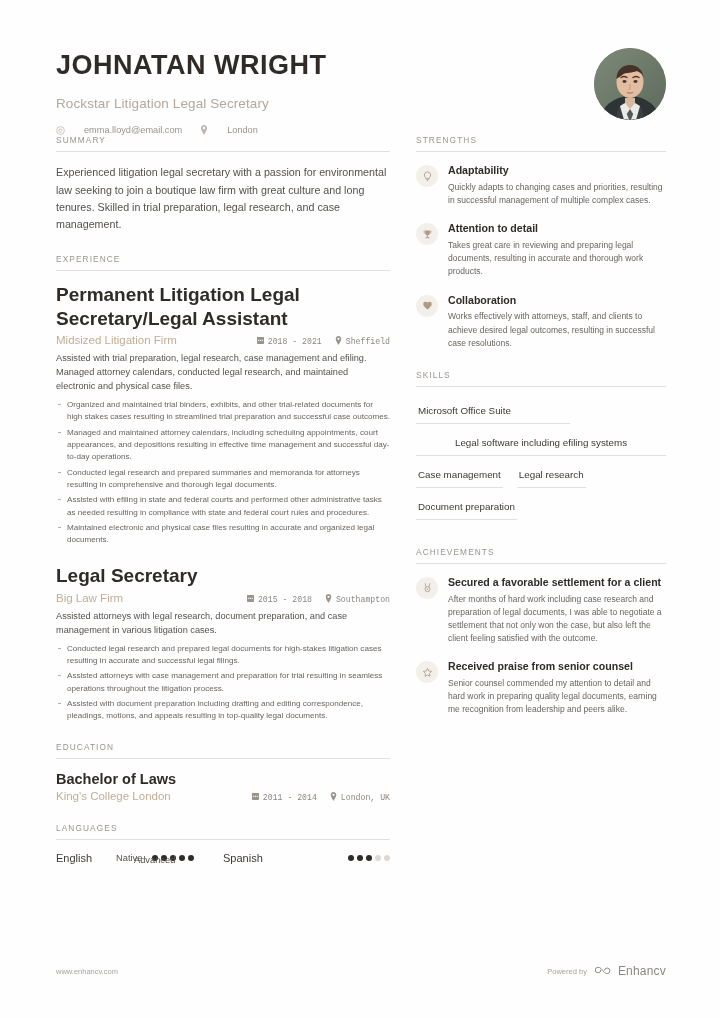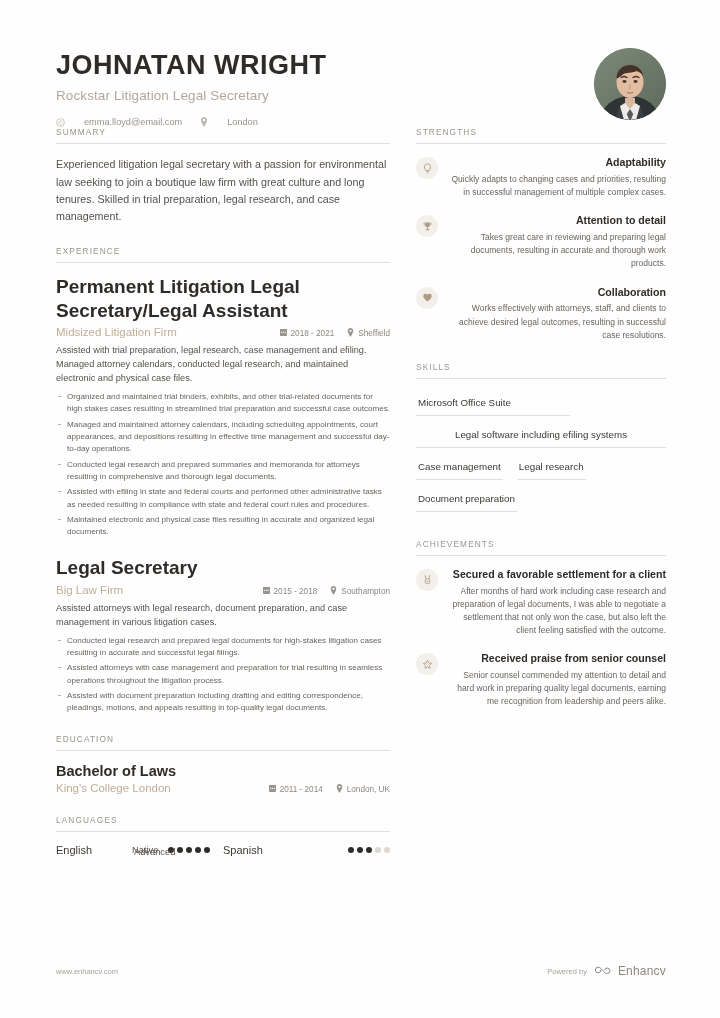--- a/index.html
+++ b/index.html
@@ -16,21 +16,21 @@
     background:#fefefe;
     box-sizing:border-box;
     padding:46px 54px 0 56px;
   }
 
   
   .header{ display:flex; align-items:flex-start; justify-content:space-between; }
   .header-left{ padding-top:4px; }
   .name{
     font-size:27px; font-weight:bold; letter-spacing:.5px;
-    color:#2f2b28; line-height:1.12; margin:0 0 8px 0;
+    color:#2f2b28; line-height:1.12; margin:0 0 16px 0;
   }
   .headline{
     font-size:13.5px; color:#b3a89d; font-weight:400;
     letter-spacing:.1px; margin:0 0 14px 0;
   }
   .contacts{ display:flex; align-items:center; gap:18px; }
   .contact{ display:flex; align-items:center; gap:19px; font-size:9.2px; color:#9a948e; }
   .contact svg{ display:block; }
   .avatar{
     width:72px; height:72px; border-radius:50%;
@@ -54,54 +54,54 @@
   .summary-text{ font-size:10.7px; line-height:1.62; color:#55504b; }
 
   
   .entry{ margin-bottom:18px; }
   .entry-title{
     font-size:19px; font-weight:bold; color:#2f2b28;
     line-height:1.28; margin-bottom:3px;
   }
   .entry-row{ display:flex; align-items:baseline; justify-content:space-between; margin-bottom:5px; }
   .entry-org{ font-size:11.5px; color:#c2ad96; }
-  .entry-meta{ display:flex; align-items:center; gap:13px; }
+  .entry-meta{ display:flex; align-items:center; gap:13px;font-family:Liberation Mono, monospace; }
   .meta{ display:flex; align-items:center; gap:4px; font-size:8.2px; color:#8d8782; white-space:nowrap; }
   .entry-desc{ font-size:9.2px; line-height:1.52; color:#55504b; margin-bottom:5px; }
   ul.bullets{ margin:0; padding:0; list-style:none; }
   ul.bullets li{
     position:relative; padding-left:11px; font-size:8.1px;
     line-height:1.52; color:#6a645f; margin-bottom:3px;
   }
   ul.bullets li:before{
     content:""; position:absolute; left:2px; top:5px;
     width:3px; height:1px; background:#b6b0aa;
   }
 
   
   .edu-title{ font-size:14.5px; font-weight:bold; color:#2f2b28; margin-bottom:3px; }
 
   
   .langs{ display:flex; }
   .lang{ display:flex; align-items:flex-start; width:50%; }
-  .lang-name{ font-size:11px; color:#3d3935; width:76px; }
+  .lang-name{ font-size:11px; color:#3d3935; width:60px; }
   .lang-right{ display:flex; align-items:flex-start; gap:10px; }
   .lang-level{ font-size:9.3px; color:#55504b; line-height:1.35; }
   .dots{ display:flex; gap:3px; padding-top:3px; }
   .dot{ width:6px; height:6px; border-radius:50%; background:#2f2b28; }
   .dot.off{ background:#ddd8d2; }
 
   
   .sitem{ display:flex; gap:10px; margin-bottom:15px; }
   .sicon{
     width:22px; height:22px; border-radius:50%;
     background:#f3f0ec; flex:0 0 auto; margin-top:1px;
     display:flex; align-items:center; justify-content:center;
   }
-  .sbody{ flex:1;text-align:right; }
+  .sbody{ flex:1; }
   .sname{ font-size:10.6px; font-weight:bold; color:#2f2b28; line-height:1.3; margin-bottom:3px; }
   .sdesc{ font-size:8.5px; line-height:1.55; color:#6a645f; }
 
   
   .skills{ display:flex; flex-wrap:wrap; gap:0px 14px; }
   .chip{
     font-size:9.8px; color:#3d3935; padding:6px 2px 7px 2px;
     border-bottom:1px solid #e3e0dc; margin-bottom:7px;
   }
   .chip.full{ width:100%; text-align:center; }

